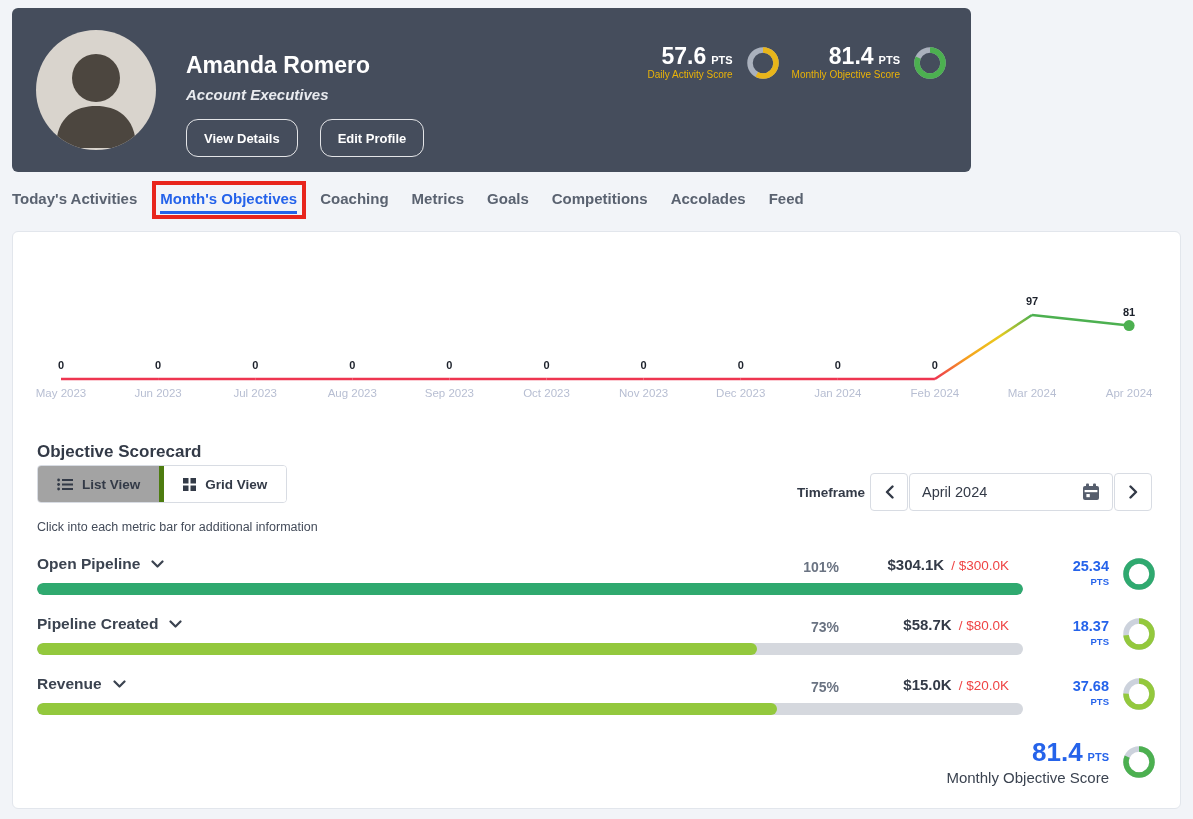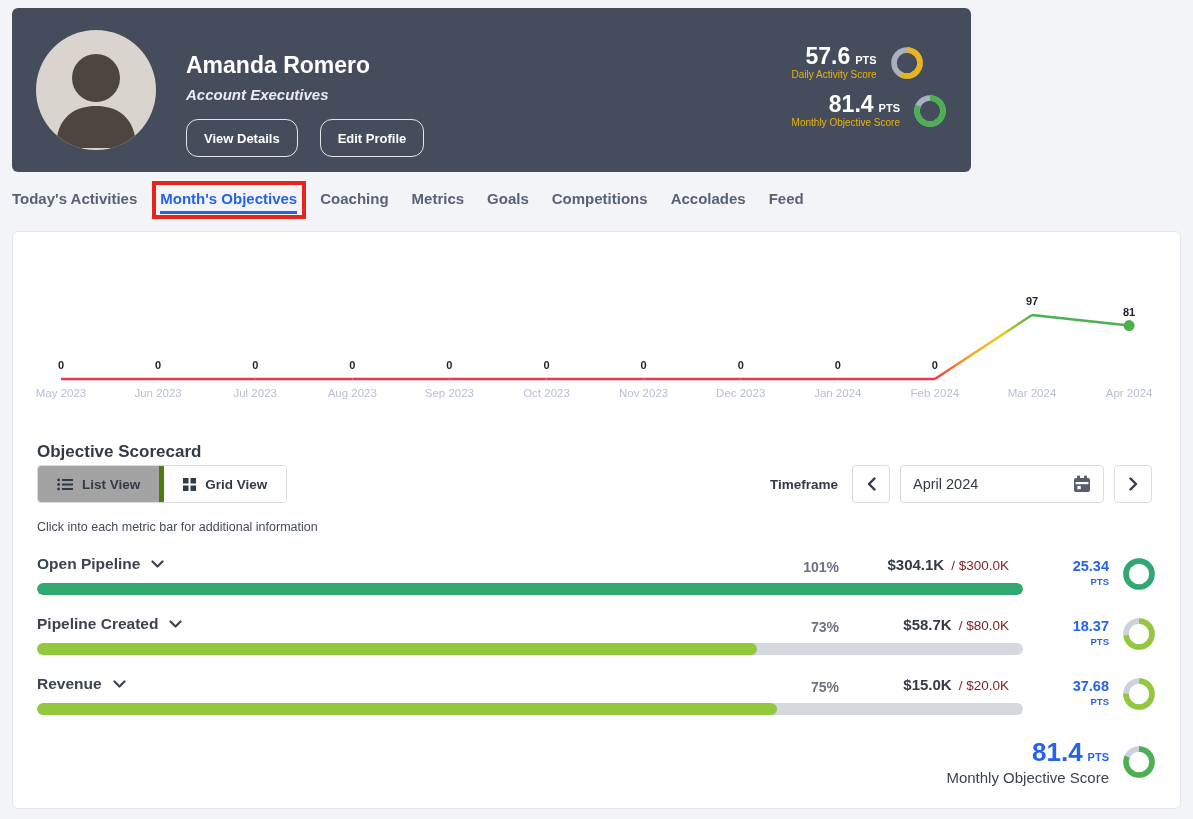--- a/index.html
+++ b/index.html
@@ -11,21 +11,21 @@
   .profile-header { position:absolute; left:12px; top:8px; width:959px; height:164px;
     background:#454d5c; border-radius:6px; }
   .avatar { position:absolute; left:24px; top:22px; width:120px; height:120px;
     border-radius:50%; background:#d9d4cd; overflow:hidden; }
   .avatar svg { display:block; margin:14px auto 0; }
   .hdr-name { position:absolute; left:174px; top:44px; font-size:23px; font-weight:700; color:#ffffff; }
   .hdr-role { position:absolute; left:174px; top:78px; font-size:15px; font-style:italic; font-weight:600; color:#e9ebef; }
   .hdr-buttons { position:absolute; left:174px; top:111px; display:flex; gap:22px; }
   .hdr-btn { height:38px; padding:0 17px; background:transparent; border:1px solid rgba(255,255,255,.85);
     border-radius:12px; color:#ffffff; font-size:13px; font-weight:700; font-family:inherit; cursor:pointer; }
-  .scores { position:absolute; right:25px; top:37px; display:flex; flex-direction:column; gap:13px; }
+  .scores { position:absolute; right:25px; top:37px; display:flex; gap:13px; }
   .score-row { display:flex; align-items:center; gap:14px; }
   .score-text { text-align:right; color:#ffffff; }
   .score-val { font-size:23px; font-weight:700; line-height:22px; }
   .score-unit { font-size:11px; font-weight:700; margin-left:5px; }
   .score-label { font-size:10px; color:#eab308; margin-top:1px; }
   .donut { width:32px; height:32px; display:block; }
 
   
   .tabs { position:absolute; left:12px; top:190px; display:flex; gap:23px; list-style:none; margin:0; padding:0; }
   .tab { position:relative; font-size:15px; font-weight:700; color:#5a6270; padding-bottom:9px; cursor:pointer; white-space:nowrap; }
@@ -43,38 +43,38 @@
   .ml { font-family:"Liberation Sans",sans-serif; font-size:11.5px; fill:#b7bed2; }
 
   .sc-title { position:absolute; left:24px; top:196px; font-size:17px; font-weight:700; color:#333a47; }
 
   .toolbar { position:absolute; left:24px; right:28px; top:233px; height:38px; }
   .view-toggle { position:absolute; left:0; top:0; display:flex; border:1px solid #d8dce3; border-radius:4px; overflow:hidden; background:#fff; }
   .vt-btn { display:flex; align-items:center; gap:9px; padding:0 19px; height:36px;
     font-size:13.5px; font-weight:700; color:#333a47; background:#fff; border:none; font-family:inherit; cursor:pointer; }
   .vt-btn.selected { background:#a3a3a3; }
   .vt-btn + .vt-btn { border-left:5px solid #4d7c0f; }
-  .timeframe { position:absolute; right:0; top:0; display:flex; align-items:center; gap:10px; }
+  .timeframe { position:absolute; right:0; top:8px; display:flex; align-items:center; gap:1px; }
   .tf-label { font-size:13.5px; font-weight:700; color:#333a47; margin-right:4px; }
   .nav-btn { width:38px; height:38px; border:1px solid #d8dce3; border-radius:4px; background:#fff;
     display:flex; align-items:center; justify-content:center; cursor:pointer; }
   .date-box { width:204px; height:38px; border:1px solid #d8dce3; border-radius:4px; background:#fff;
     display:flex; align-items:center; justify-content:space-between; padding:0 12px;
     font-size:14.5px; color:#333a47; cursor:pointer; }
 
   .helper { position:absolute; left:24px; top:288px; font-size:12.5px; color:#434b59; }
 
   .metrics { position:absolute; left:24px; right:24px; top:322px; }
   .metric { position:relative; height:60px; }
   .m-name { position:absolute; left:0; top:1px; font-size:15.5px; font-weight:700; color:#3b4350;
     display:flex; align-items:center; gap:11px; cursor:pointer; }
   .m-pct { position:absolute; right:317px; top:5px; font-size:14px; font-weight:700; color:#6a7382; }
   .m-vals { position:absolute; right:147px; top:2px; display:flex; align-items:baseline; gap:7px; }
   .m-val { font-size:15px; font-weight:700; color:#333a47; }
-  .m-goal { font-size:13.5px; color:#7f1d1d; }
+  .m-goal { font-size:13.5px; color:#ef4444; }
   .m-bar-track { position:absolute; left:0; right:133px; top:29px; height:12px; border-radius:6px;
     background:#d5d8de; overflow:hidden; cursor:pointer; }
   .m-bar-fill { height:100%; border-radius:6px; }
   .m-pts { position:absolute; right:47px; top:5px; text-align:right; color:#2563ea; }
   .m-pts-val { font-size:14.5px; font-weight:700; display:block; line-height:15px; }
   .m-pts-unit { font-size:9.5px; font-weight:700; display:block; margin-top:2px; }
   .m-donut { position:absolute; right:1px; top:4px; }
 
   .total { position:absolute; right:25px; top:505px; display:flex; align-items:center; gap:14px; }
   .total-text { text-align:right; }

